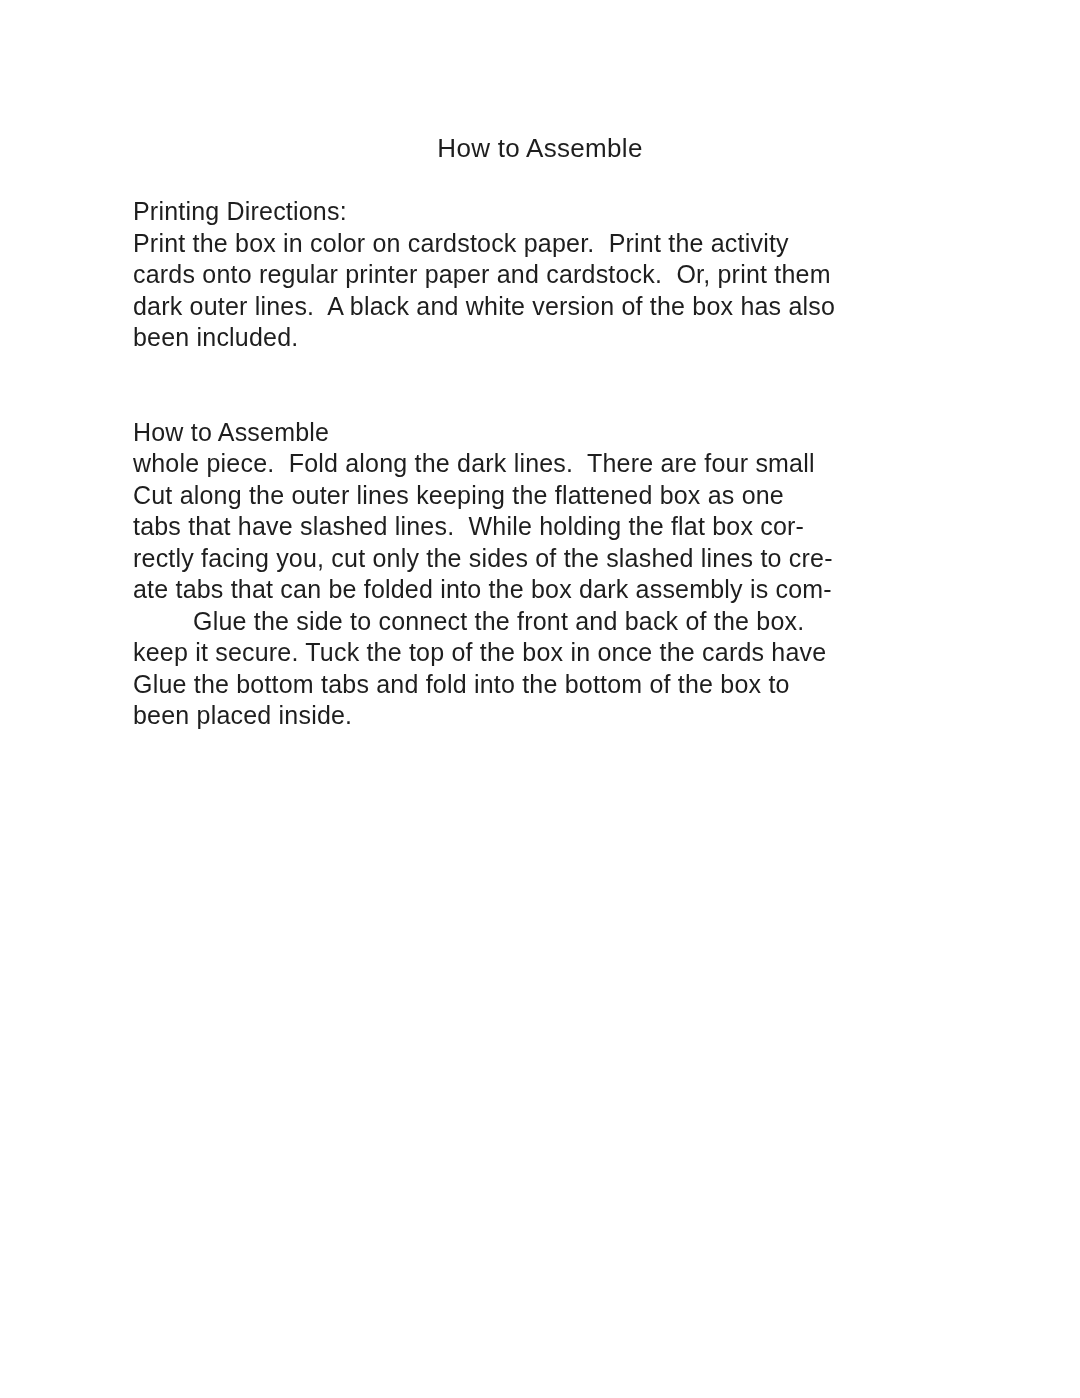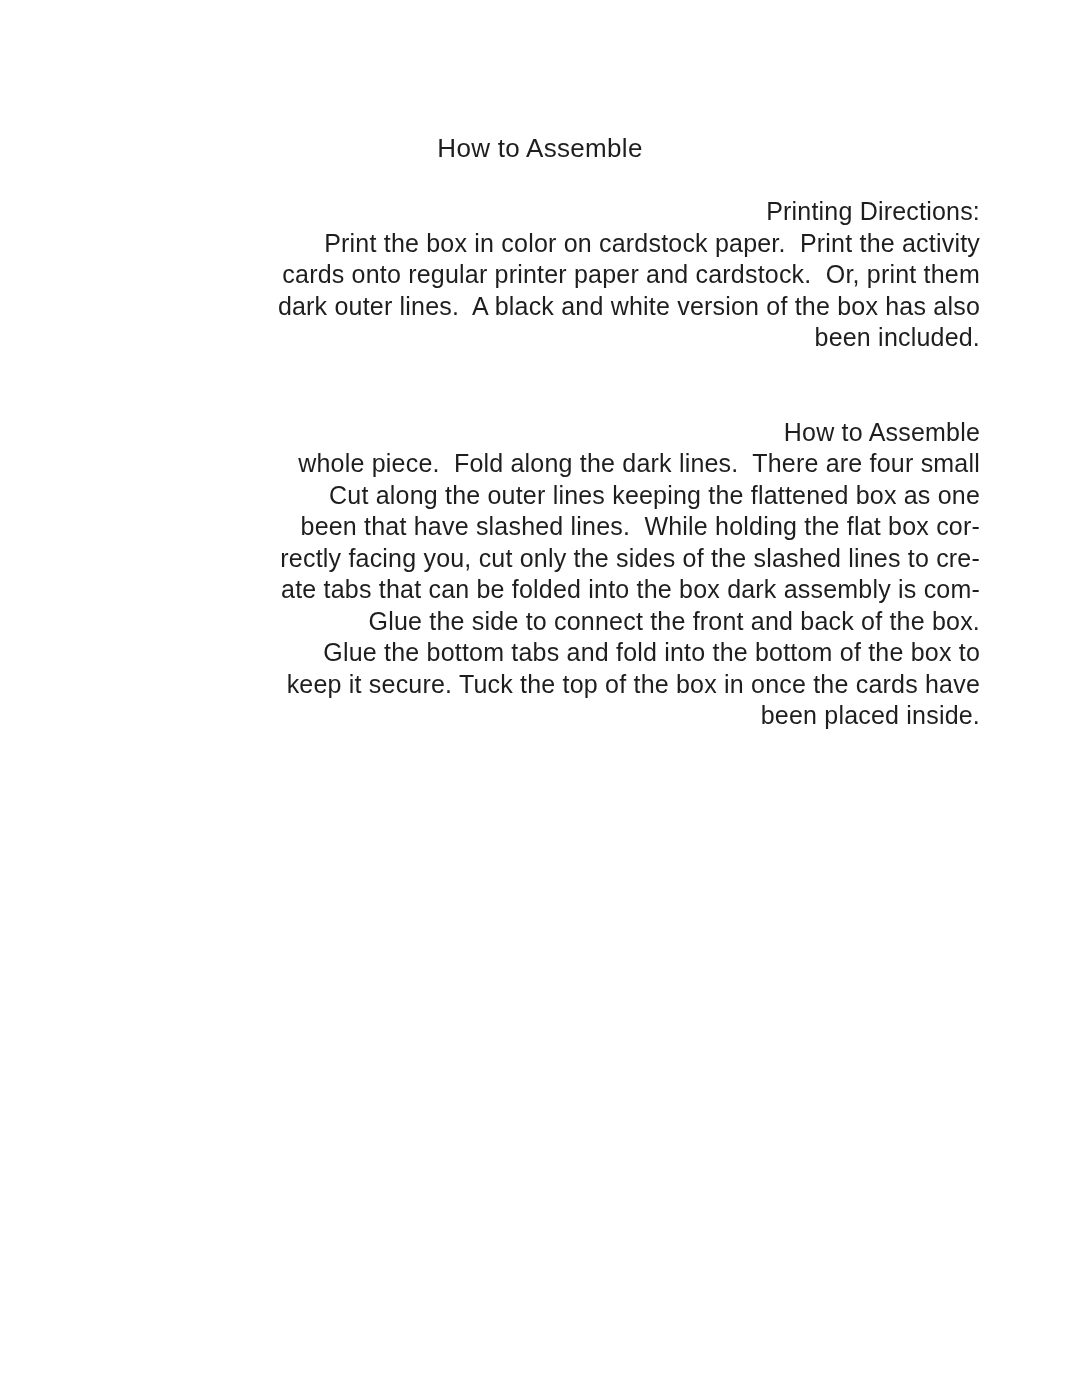--- a/index.html
+++ b/index.html
@@ -33,21 +33,20 @@
     margin-top: 31.5px;
   }
   .section-2 {
     margin-top: 63px;
   }
   .heading, .line {
     font-size: 25px;
     line-height: 31.5px;
     letter-spacing: 0.2px;
     white-space: pre;
-    text-align: right;
   }
   .line.indent {
     text-indent: 60px;
   }
 </style>
 </head>
 <body>
 
 <div class="page">
 
@@ -60,23 +59,23 @@
       <div class="line">Print the box in color on cardstock paper.  Print the activity</div>
       <div class="line">cards onto regular printer paper and cardstock.  Or, print them</div>
       <div class="line">dark outer lines.  A black and white version of the box has also</div>
       <div class="line">been included.</div>
     </div>
 
     <div class="section-2">
       <div class="heading">How to Assemble</div>
       <div class="line">whole piece.  Fold along the dark lines.  There are four small</div>
       <div class="line">Cut along the outer lines keeping the flattened box as one</div>
-      <div class="line">been that have slashed lines.  While holding the flat box cor-</div>
+      <div class="line">tabs that have slashed lines.  While holding the flat box cor-</div>
       <div class="line">rectly facing you, cut only the sides of the slashed lines to cre-</div>
       <div class="line">ate tabs that can be folded into the box dark assembly is com-</div>
       <div class="line indent">Glue the side to connect the front and back of the box.</div>
+      <div class="line">keep it secure. Tuck the top of the box in once the cards have</div>
       <div class="line">Glue the bottom tabs and fold into the bottom of the box to</div>
-      <div class="line">keep it secure. Tuck the top of the box in once the cards have</div>
       <div class="line">been placed inside.</div>
     </div>
 
   </div>
 </div>
 
 </body></html>

